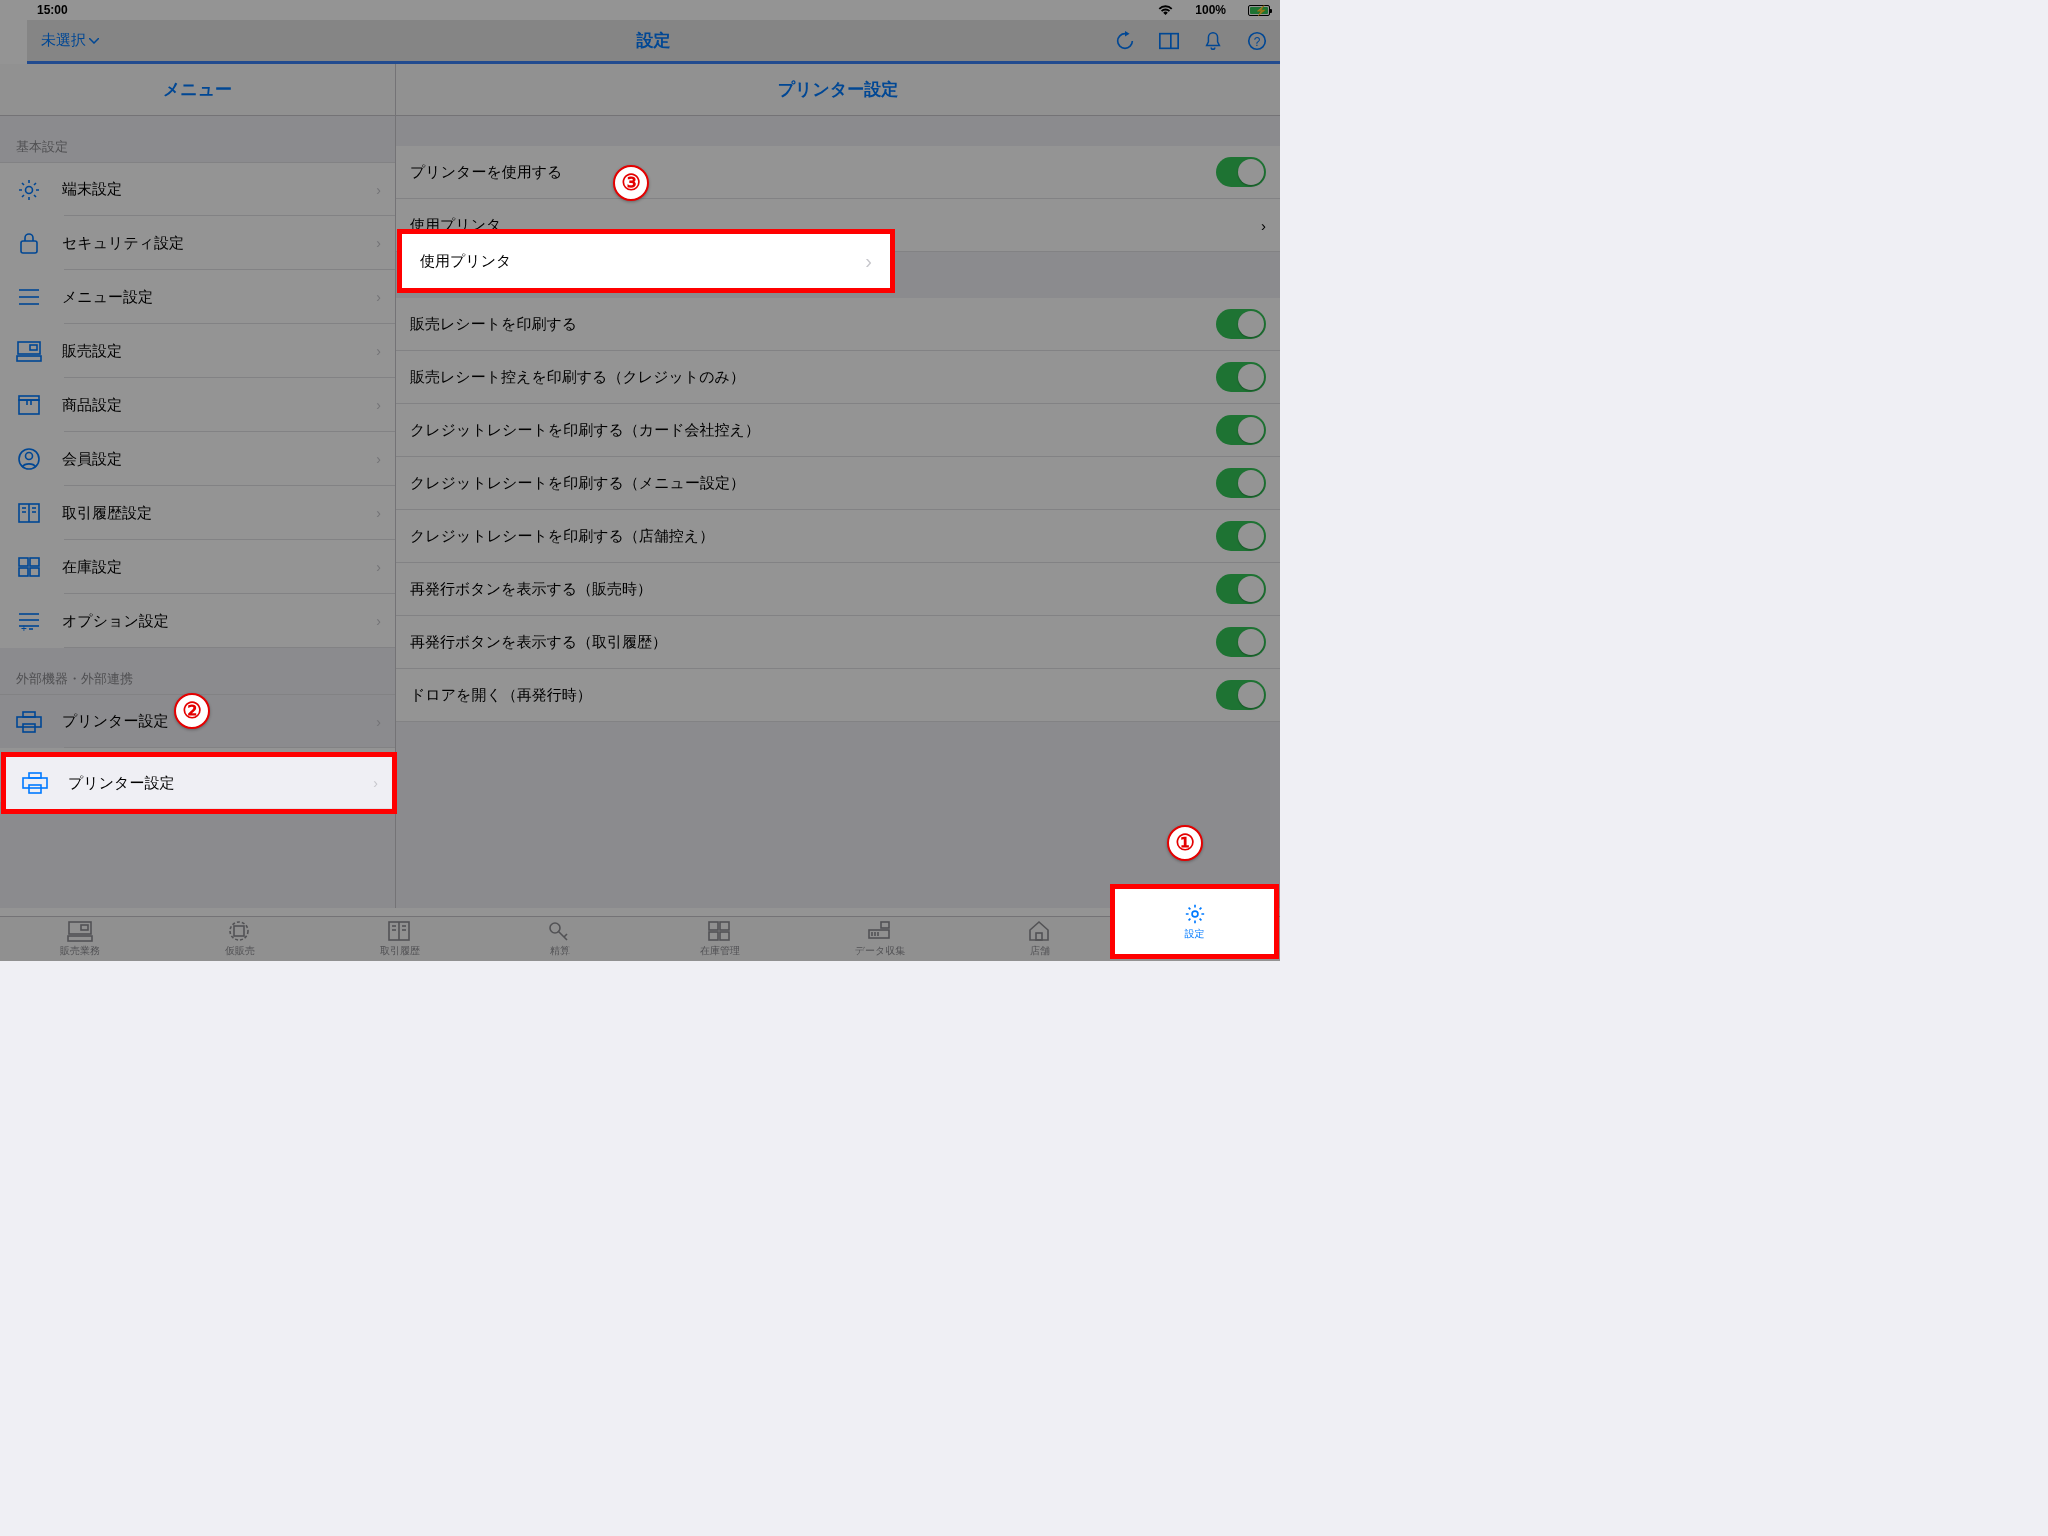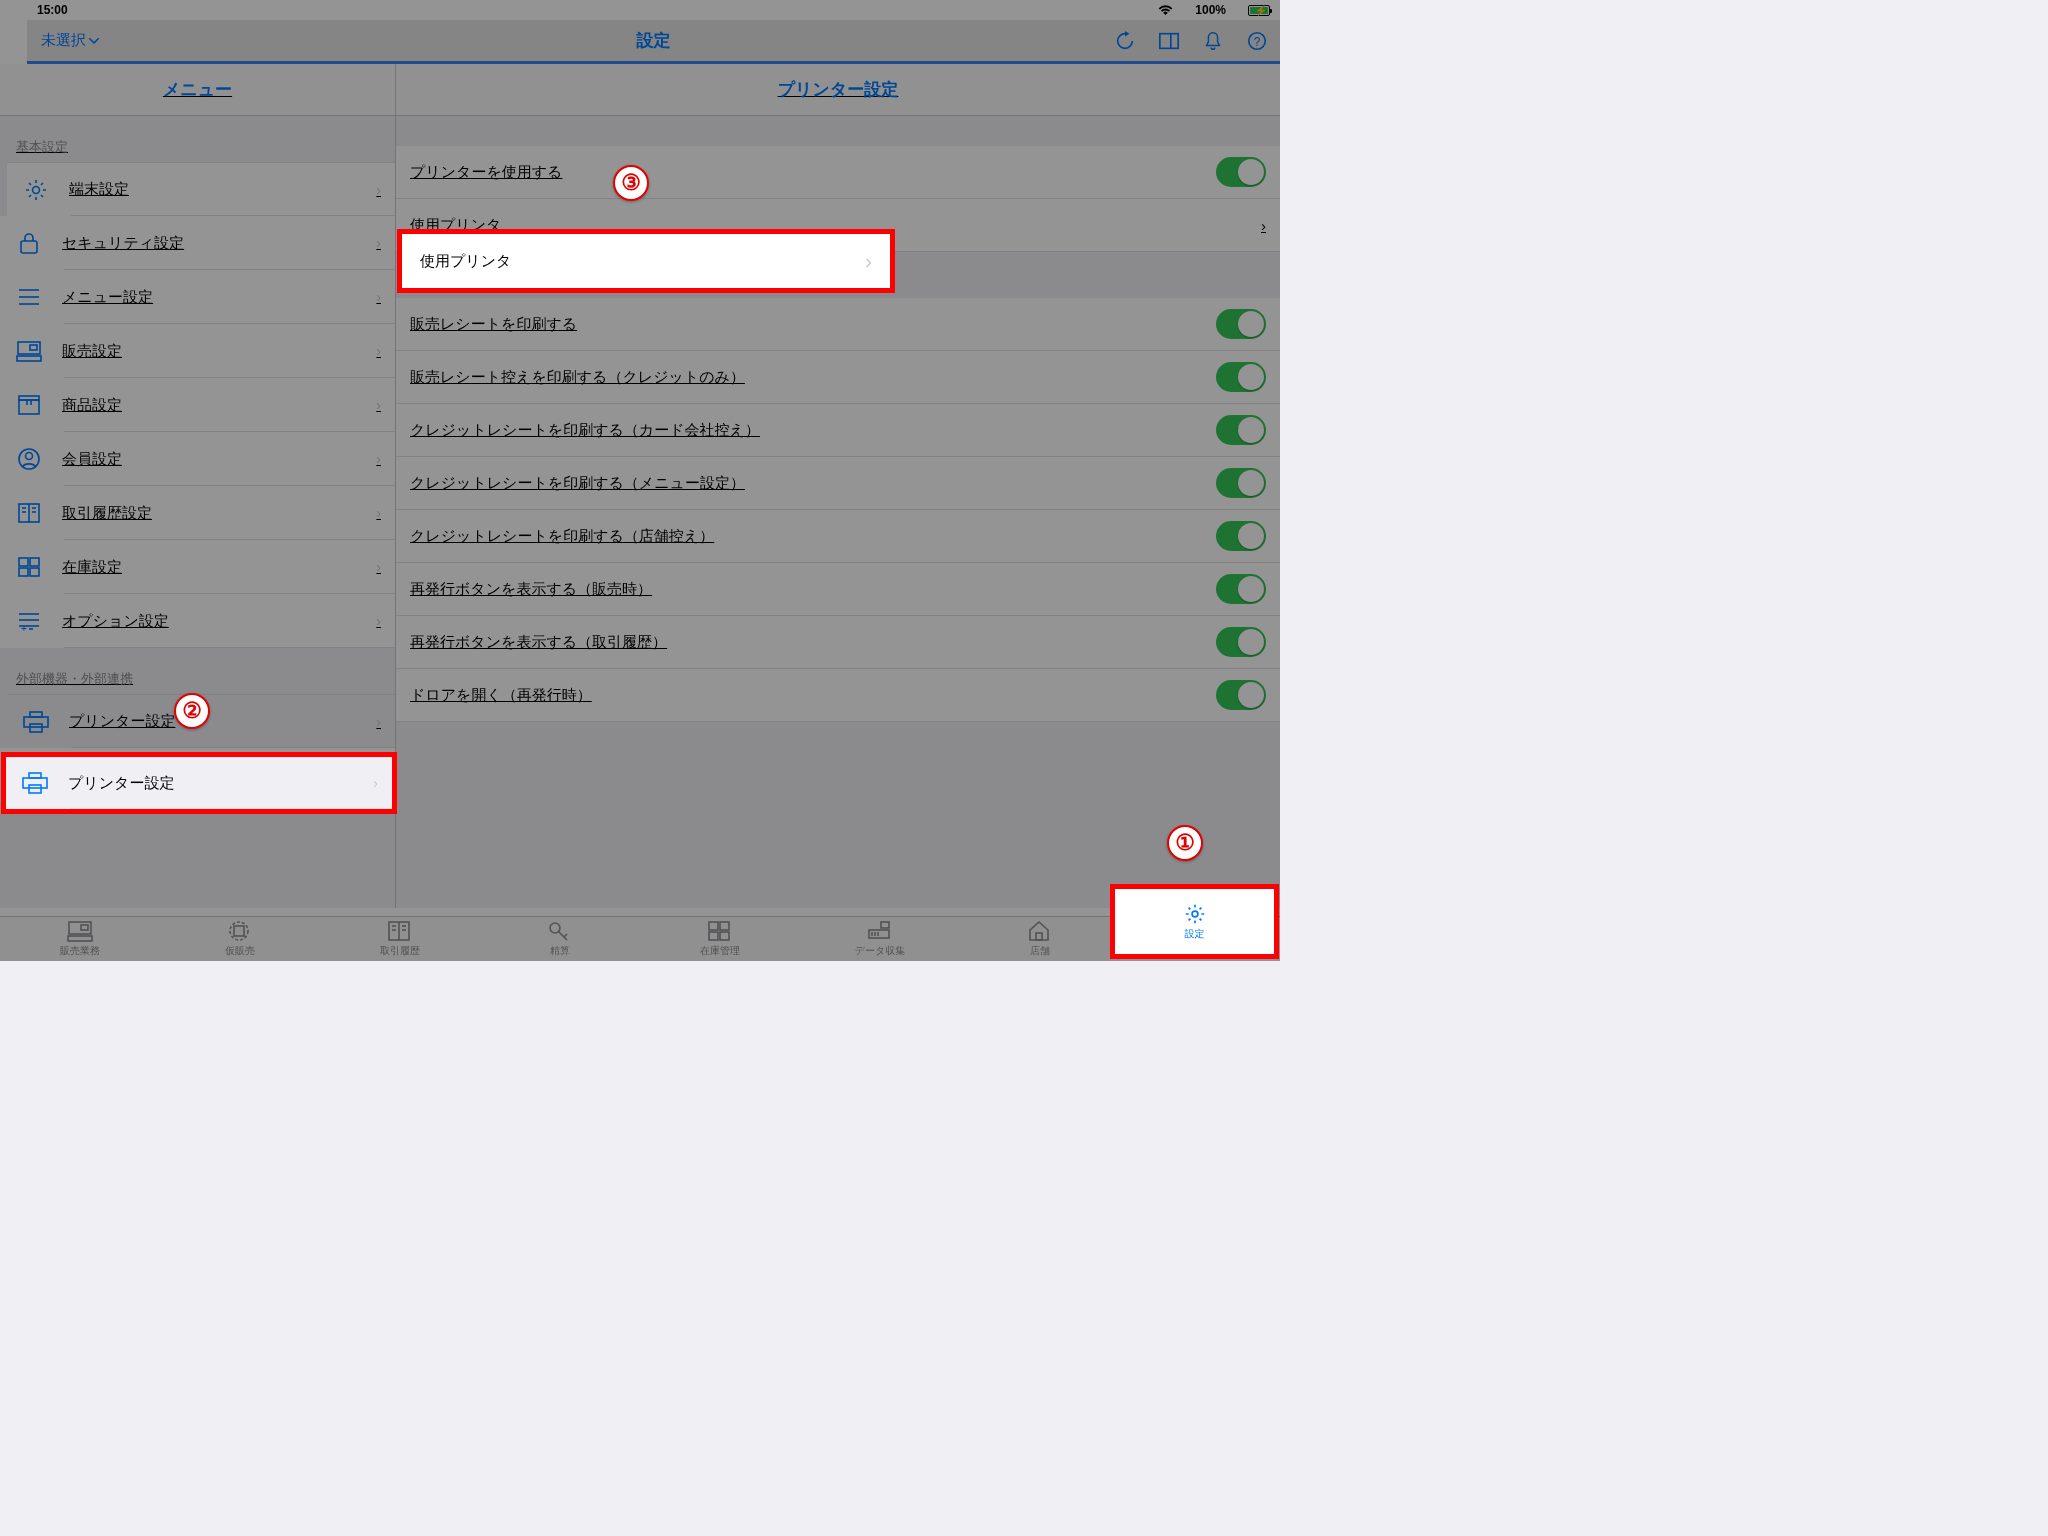--- a/index.html
+++ b/index.html
@@ -15,30 +15,30 @@
   .bolt { position:absolute; left:6px; top:-1px; font-size:10px; color:#fff; }
 
   
   .navbar { height: 44px; position: relative; display: flex; align-items: center; border-bottom: 3px solid #3b82f6; background:#e5e5e5; }
   .navbar .title { position:absolute; left:0; right:0; text-align:center; font-size:17px; font-weight:700; color:#007aff; }
   .navbar .left { position:absolute; left:14px; font-size:15px; color:#007aff; display:flex; align-items:center; gap:3px; }
   .navbar .right-icons { position:absolute; right:12px; display:flex; gap:22px; align-items:center; }
   .hicon { width:22px; height:22px; color:#007aff; }
 
   
-  .content { position: absolute; top:64px; bottom:53px; left:0; right:0; display:flex; background:#ec4899;text-decoration:underline; }
+  .content { position: absolute; top:64px; bottom:53px; left:0; right:0; display:flex; background:#ec4899; }
   .leftpane { width: 396px; border-right: 1px solid #c8c7cc; display:flex; flex-direction:column; background:#efeff4; overflow:hidden; }
   .rightpane { flex:1; display:flex; flex-direction:column; background:#efeff4; }
 
   .pane-header { text-align:center; font-size:17px; font-weight:700; color:#007aff; padding:14px 0; background:#fafafa; border-bottom:1px solid #c8c7cc; }
 
   .section-label { font-size:13px; color:#8a8a8e; padding: 22px 16px 6px 16px; }
 
   .row { display:flex; align-items:center; height:54px; padding: 0 14px 0 14px; background:#fff; border-bottom:1px solid #e0e0e4; font-size:15px; color:#000; position:relative; }
-  .row.first { border-top:1px solid #e0e0e4;margin-left:7px; }
+  .row.first { border-top:1px solid #e0e0e4; }
   .row .icon { width:30px; height:30px; margin-right:18px; color:#007aff; display:flex; align-items:center; justify-content:center; }
   .row .label { flex:1; }
   .row .chev { color:#c7c7cc; font-size:14px; }
   .row.sel { background:#efeff4; }
   .row { border-bottom: none; }
   .row::after { content:""; position:absolute; left:64px; right:0; bottom:0; height:1px; background:#e0e0e4; }
 
   .right-row { display:flex; align-items:center; height:53px; padding:0 14px; background:#fff; font-size:15px; color:#000; position:relative; border-bottom:1px solid #e0e0e4; }
   .right-row .label { flex:1; }
   .toggle { width:50px; height:30px; border-radius:15px; background:#35c759; position:relative; flex-shrink:0; }

